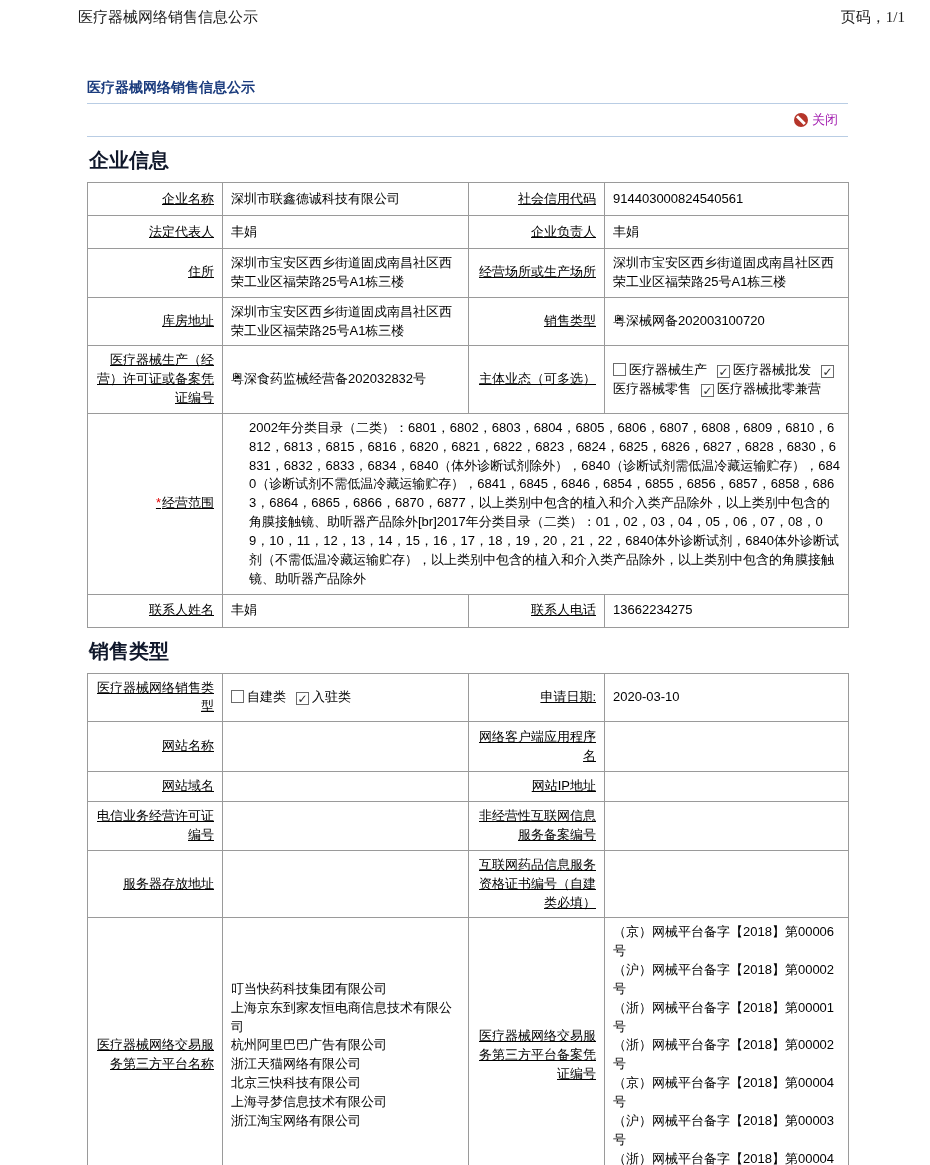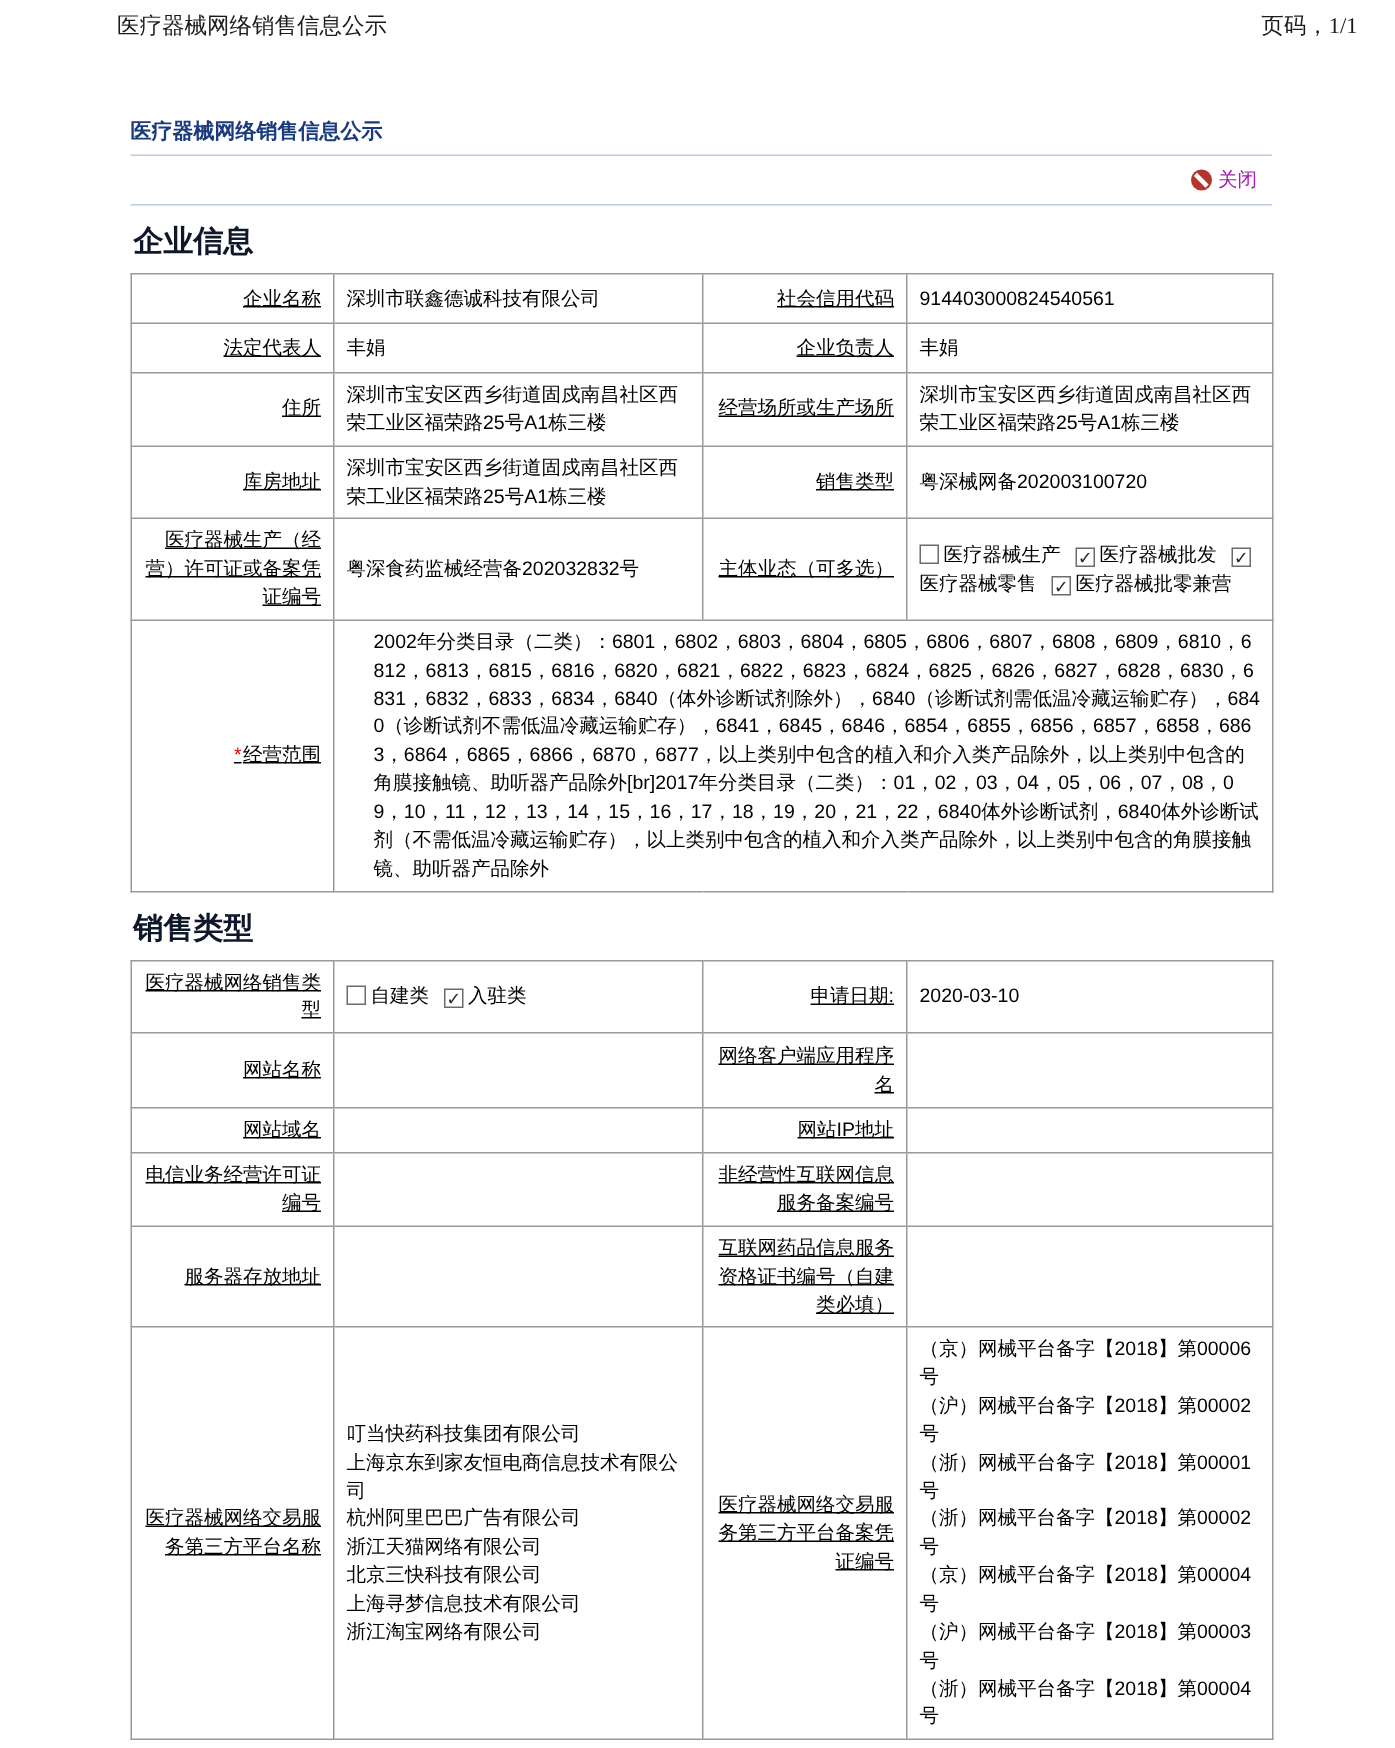--- a/index.html
+++ b/index.html
@@ -120,20 +120,26 @@
       <td class="lbl">医疗器械生产（经营）许可证或备案凭证编号</td>
       <td>粤深食药监械经营备202032832号</td>
       <td class="lbl">主体业态（可多选）</td>
       <td>
         <span class="cbi"><span class="cb"></span><span>医疗器械生产</span></span><span class="cbi"><span class="cb checked">✓</span><span>医疗器械批发</span></span><span class="cbi"><span class="cb checked">✓</span><span>医疗器械零售</span></span><span class="cbi"><span class="cb checked">✓</span><span>医疗器械批零兼营</span></span>
       </td>
     </tr>
     <tr class="h158">
       <td class="lbl"><span class="req">*</span><span>经营范围</span></td>
       <td class="longtext" colspan="3">2002年分类目录（二类）：6801，6802，6803，6804，6805，6806，6807，6808，6809，6810，6812，6813，6815，6816，6820，6821，6822，6823，6824，6825，6826，6827，6828，6830，6831，6832，6833，6834，6840（体外诊断试剂除外），6840（诊断试剂需低温冷藏运输贮存），6840（诊断试剂不需低温冷藏运输贮存），6841，6845，6846，6854，6855，6856，6857，6858，6863，6864，6865，6866，6870，6877，以上类别中包含的植入和介入类产品除外，以上类别中包含的角膜接触镜、助听器产品除外[br]2017年分类目录（二类）：01，02，03，04，05，06，07，08，09，10，11，12，13，14，15，16，17，18，19，20，21，22，6840体外诊断试剂，6840体外诊断试剂（不需低温冷藏运输贮存），以上类别中包含的植入和介入类产品除外，以上类别中包含的角膜接触镜、助听器产品除外</td>
+    </tr>
+    <tr class="h33">
+      <td class="lbl">联系人姓名</td>
+      <td>丰娟</td>
+      <td class="lbl">联系人电话</td>
+      <td>13662234275</td>
     </tr>
   </tbody>
     </table>
 
   <div class="section-heading">销售类型</div>
 
   <table class="grid">
     <tbody>
         <tr class="h38">
       <td class="lbl c1">医疗器械网络销售类型</td>

